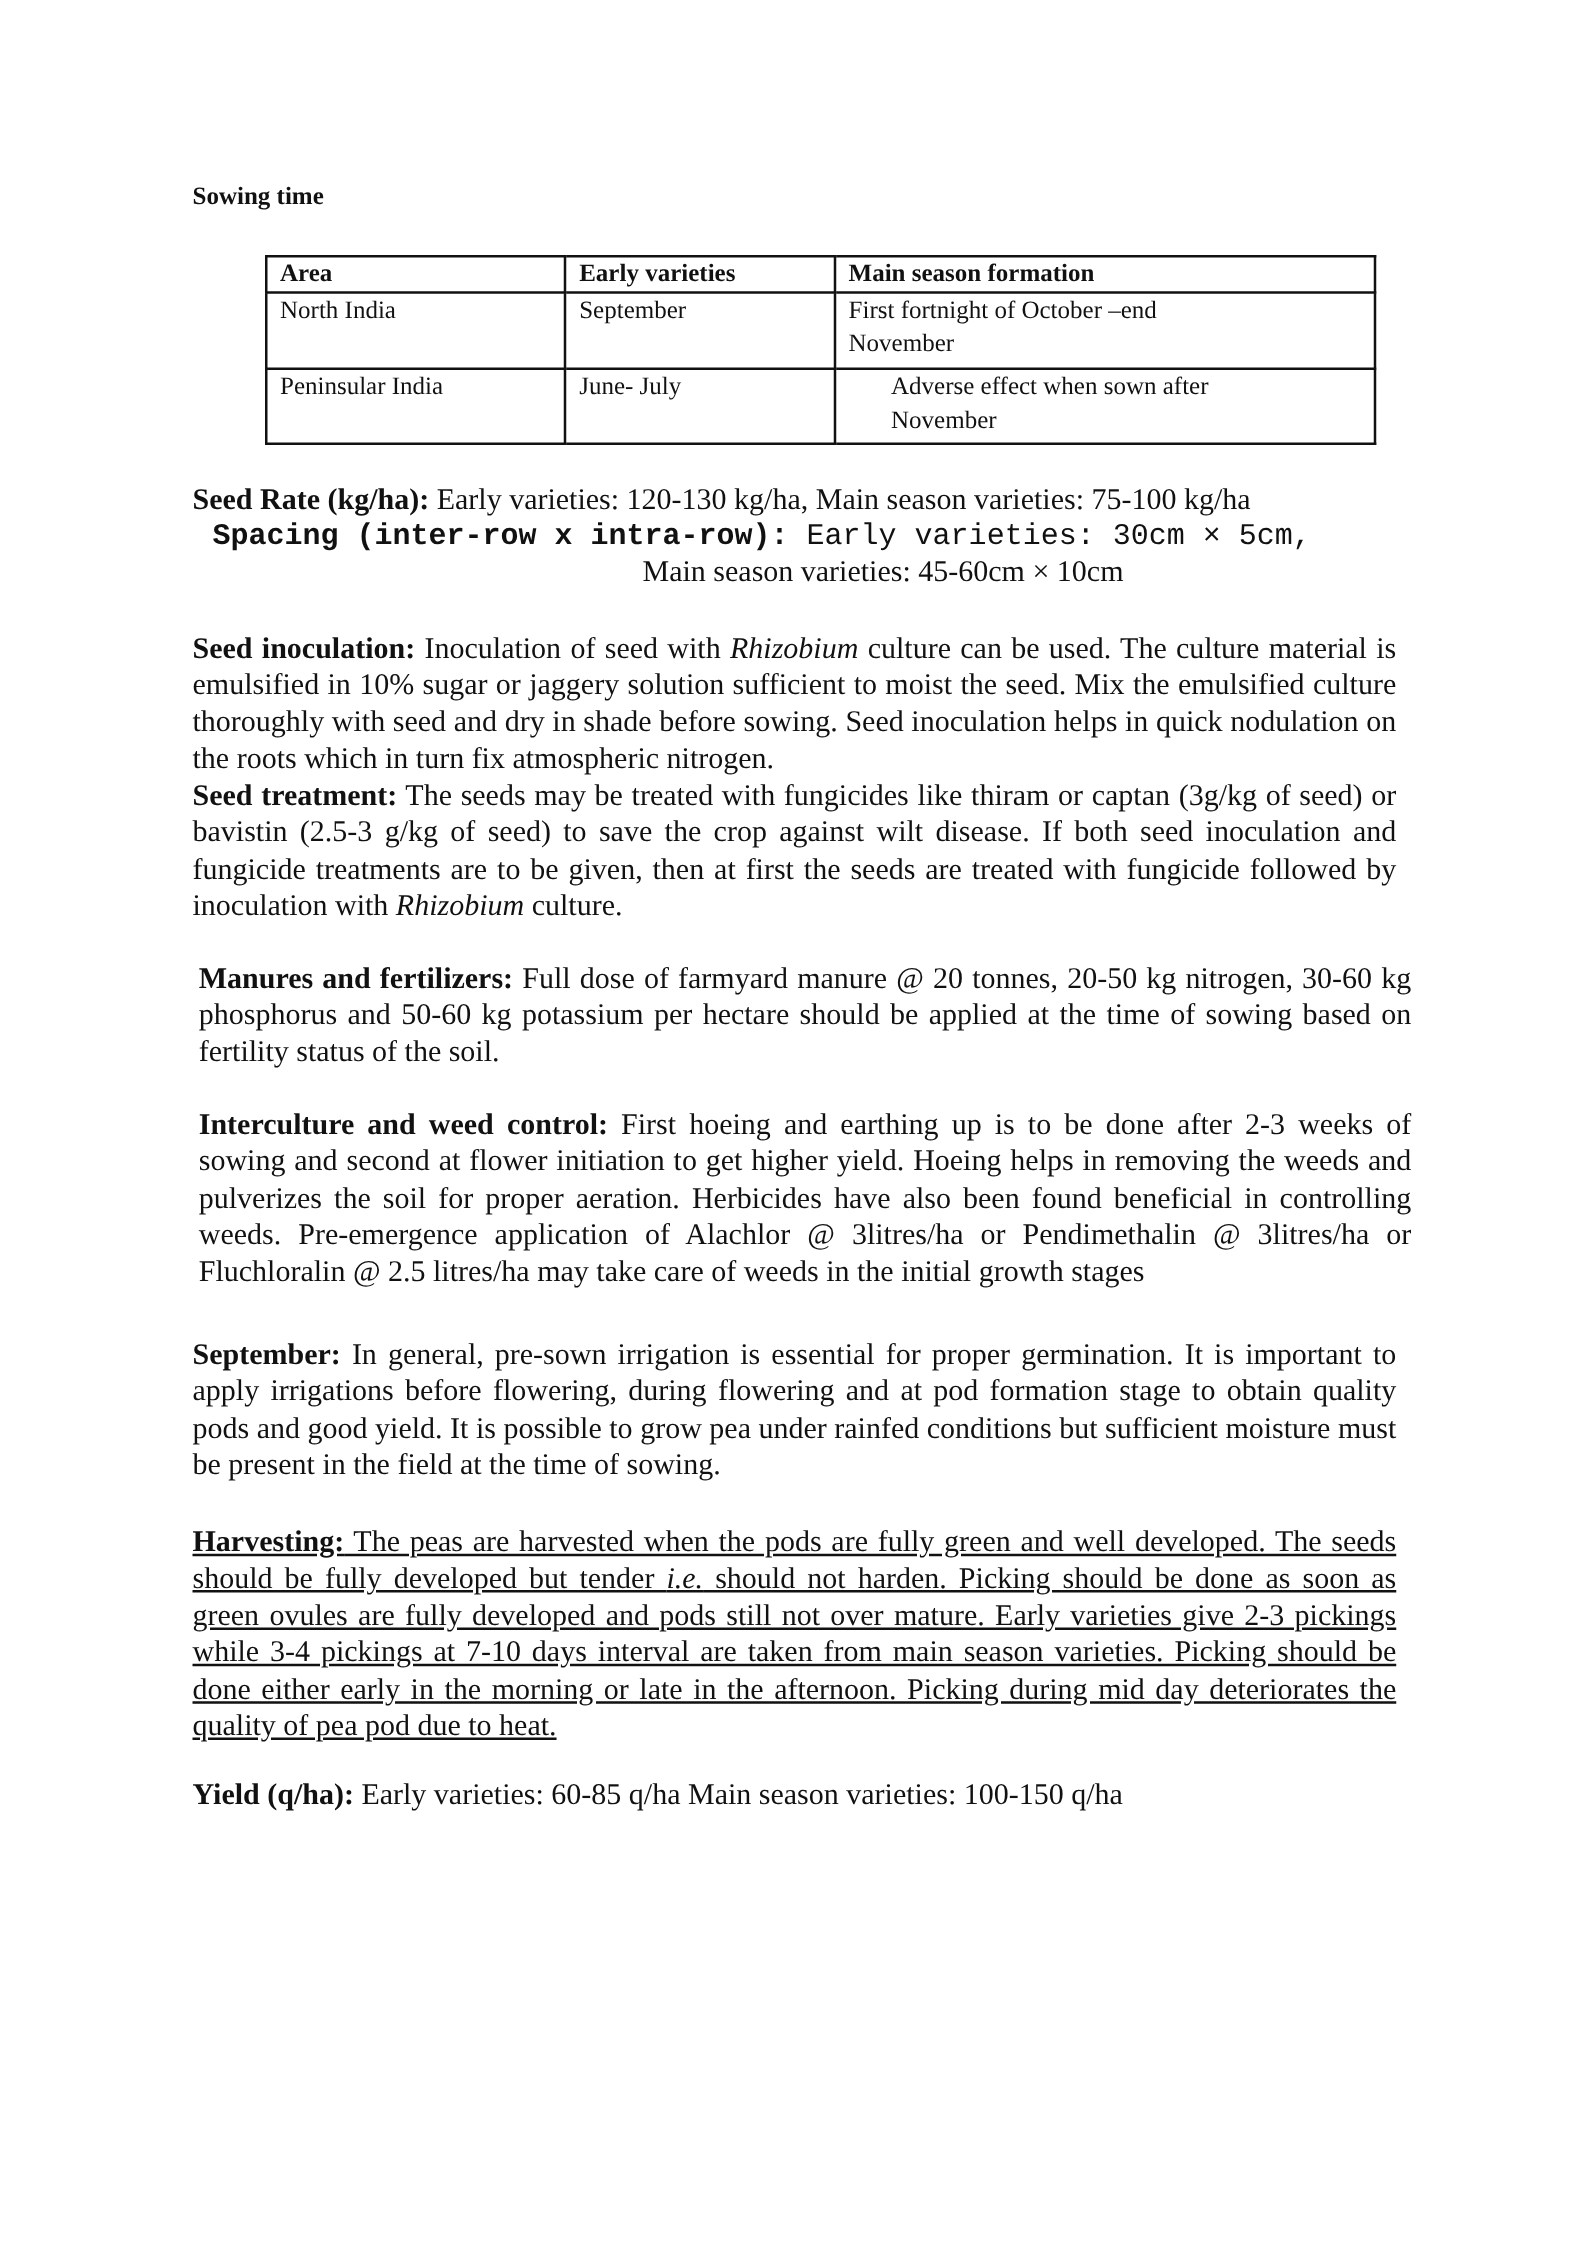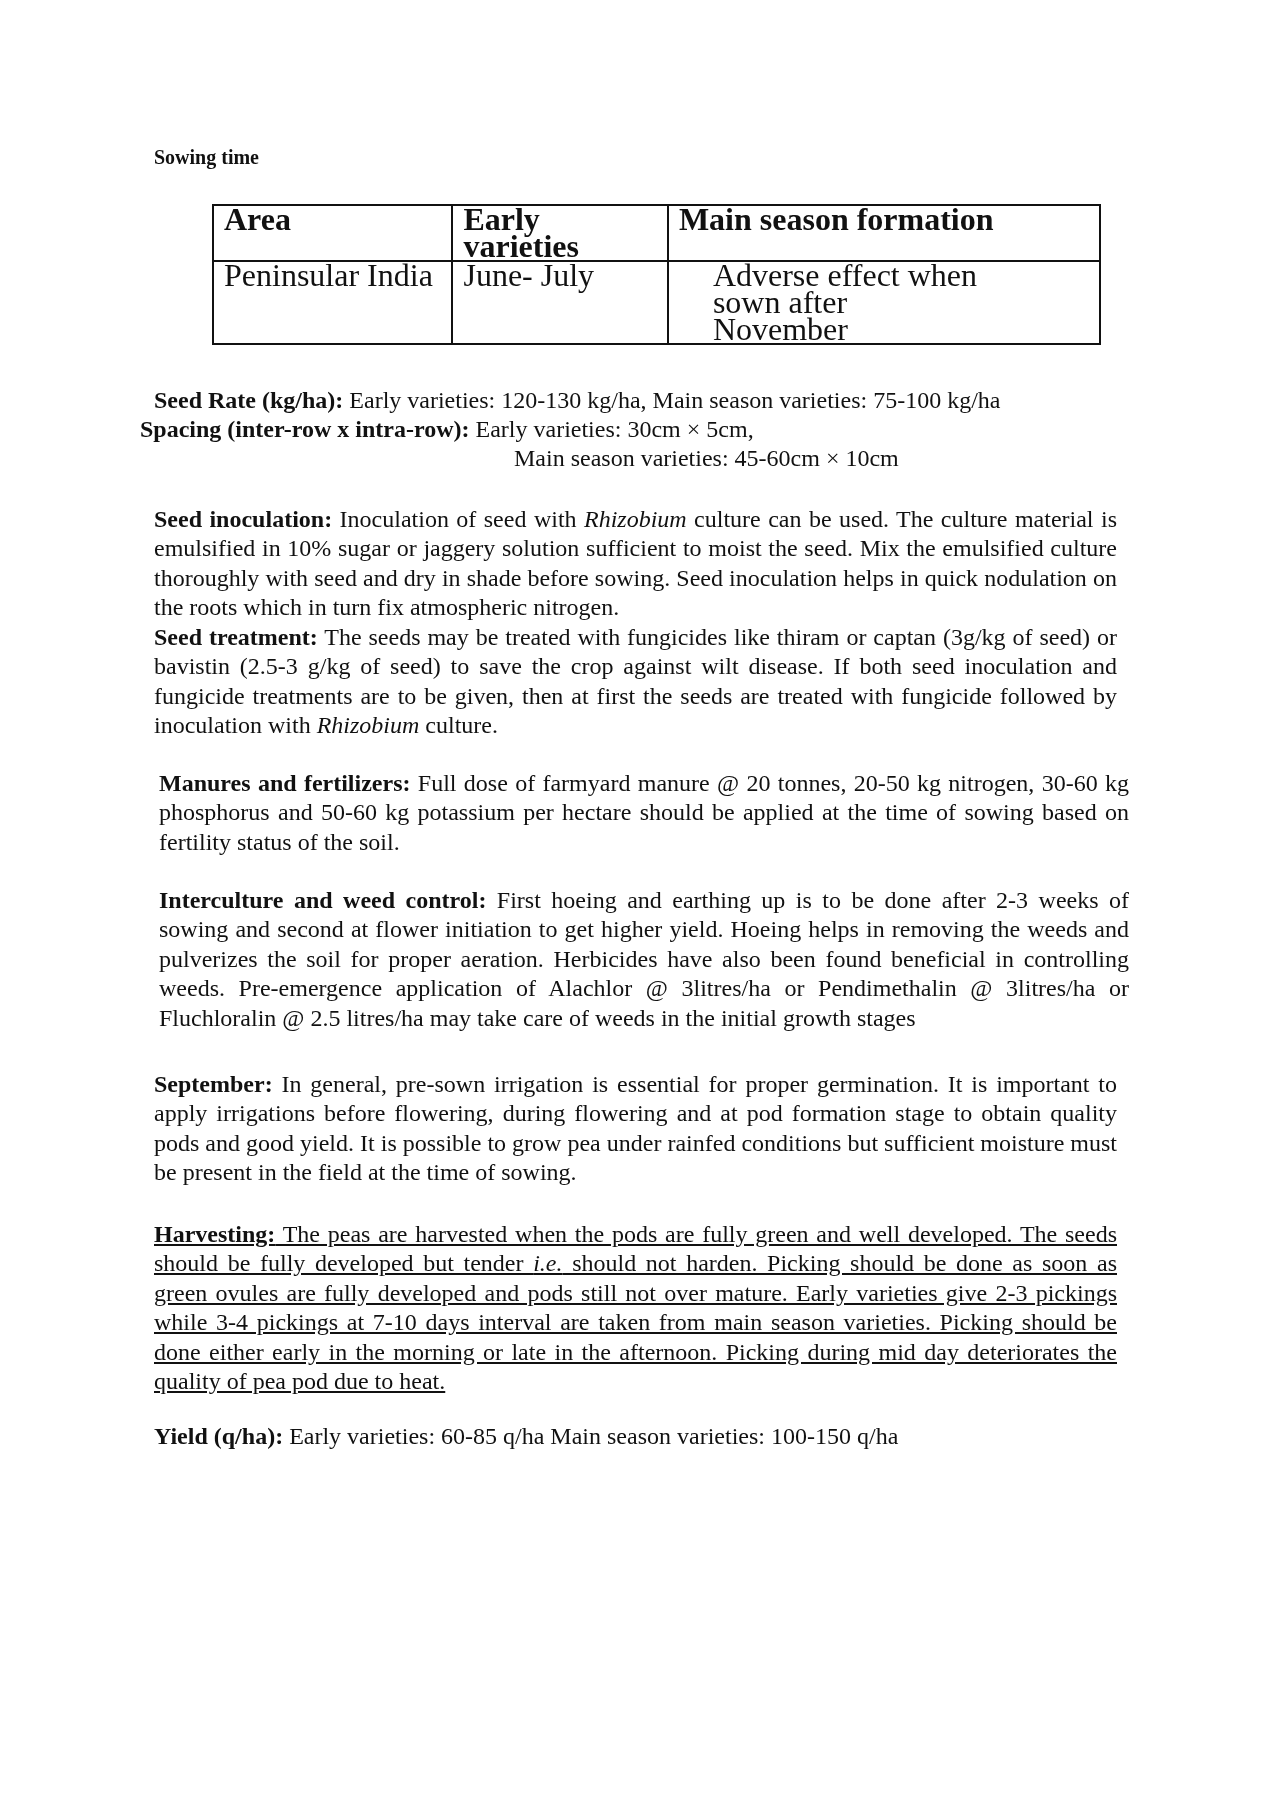--- a/index.html
+++ b/index.html
@@ -11,21 +11,21 @@
   .abs { position: absolute; }
   .b { font-weight: bold; }
   .i { font-style: italic; }
   .para { position: absolute; text-align: justify; line-height: 29.4px; }
   .line { position: absolute; white-space: nowrap; line-height: 29px; }
 
   #heading { left: 154px; top: 146px; font-weight: bold; font-size: 20px; }
 
   table.sow {
     position: absolute; left: 212px; top: 204px; width: 889px;
-    border-collapse: collapse; font-size: 32px; line-height: 27px;
+    border-collapse: collapse; font-size: 20px; line-height: 27px;
   }
   table.sow td, table.sow th {
     border: 2px solid #111; vertical-align: top; text-align: left;
     padding: 0 10px; font-weight: normal;
   }
   table.sow th { font-weight: bold; height: 27px; }
   table.sow tr.r1 td { height: 59px; }
   table.sow tr.r2 td { height: 58px; }
   col.c1 { width: 240px; } col.c2 { width: 216px; } col.c3 { width: 433px; }
 </style>
@@ -39,32 +39,37 @@
       <col class="c1">
       <col class="c2">
       <col class="c3">
     </colgroup>
   <tbody>
       <tr>
     <th>Area</th>
     <th>Early varieties</th>
     <th>Main season formation</th>
   </tr>
+  <tr class="r1">
+    <td>North India</td>
+    <td>September</td>
+    <td style="padding-right:120px;">First fortnight of October –end November</td>
+  </tr>
   <tr class="r2">
     <td>Peninsular India</td>
     <td>June- July</td>
     <td style="padding-right:120px;padding-left:44px;">Adverse effect when sown after November</td>
   </tr>
 </tbody>
   </table>
 
 <div class="line" style="left:154px; top:386px;">
   <span class="b">Seed Rate (kg/ha):</span><span> Early varieties: 120-130 kg/ha, Main season varieties: 75-100 kg/ha</span>
 </div>
-<div class="line" style="left:140px; top:415px;">
+<div class="line" style="left:170px; top:415px;font-family:Liberation Mono, monospace;">
   <span class="b">Spacing (inter-row x intra-row):</span><span> Early varieties: 30cm × 5cm,</span>
 </div>
 <div class="line" style="left:514px; top:444px;">Main season varieties: 45-60cm × 10cm</div>
 
 <div class="para" style="left:154px; top:505px; width:963px;">
   <span class="b">Seed inoculation:</span><span> Inoculation of seed with </span><span class="i">Rhizobium</span><span> culture can be used. The culture material is emulsified in 10% sugar or jaggery solution sufficient to moist the seed. Mix the emulsified culture thoroughly with seed and dry in shade before sowing. Seed inoculation helps in quick nodulation on the roots which in turn fix atmospheric nitrogen.</span>
 </div>
 
 <div class="para" style="left:154px; top:623px; width:963px;">
   <span class="b">Seed treatment:</span><span> The seeds may be treated with fungicides like thiram or captan (3g/kg of seed) or bavistin (2.5-3 g/kg of seed) to save the crop against wilt disease. If both seed inoculation and fungicide treatments are to be given, then at first the seeds are treated with fungicide followed by inoculation with </span><span class="i">Rhizobium</span><span> culture.</span>

